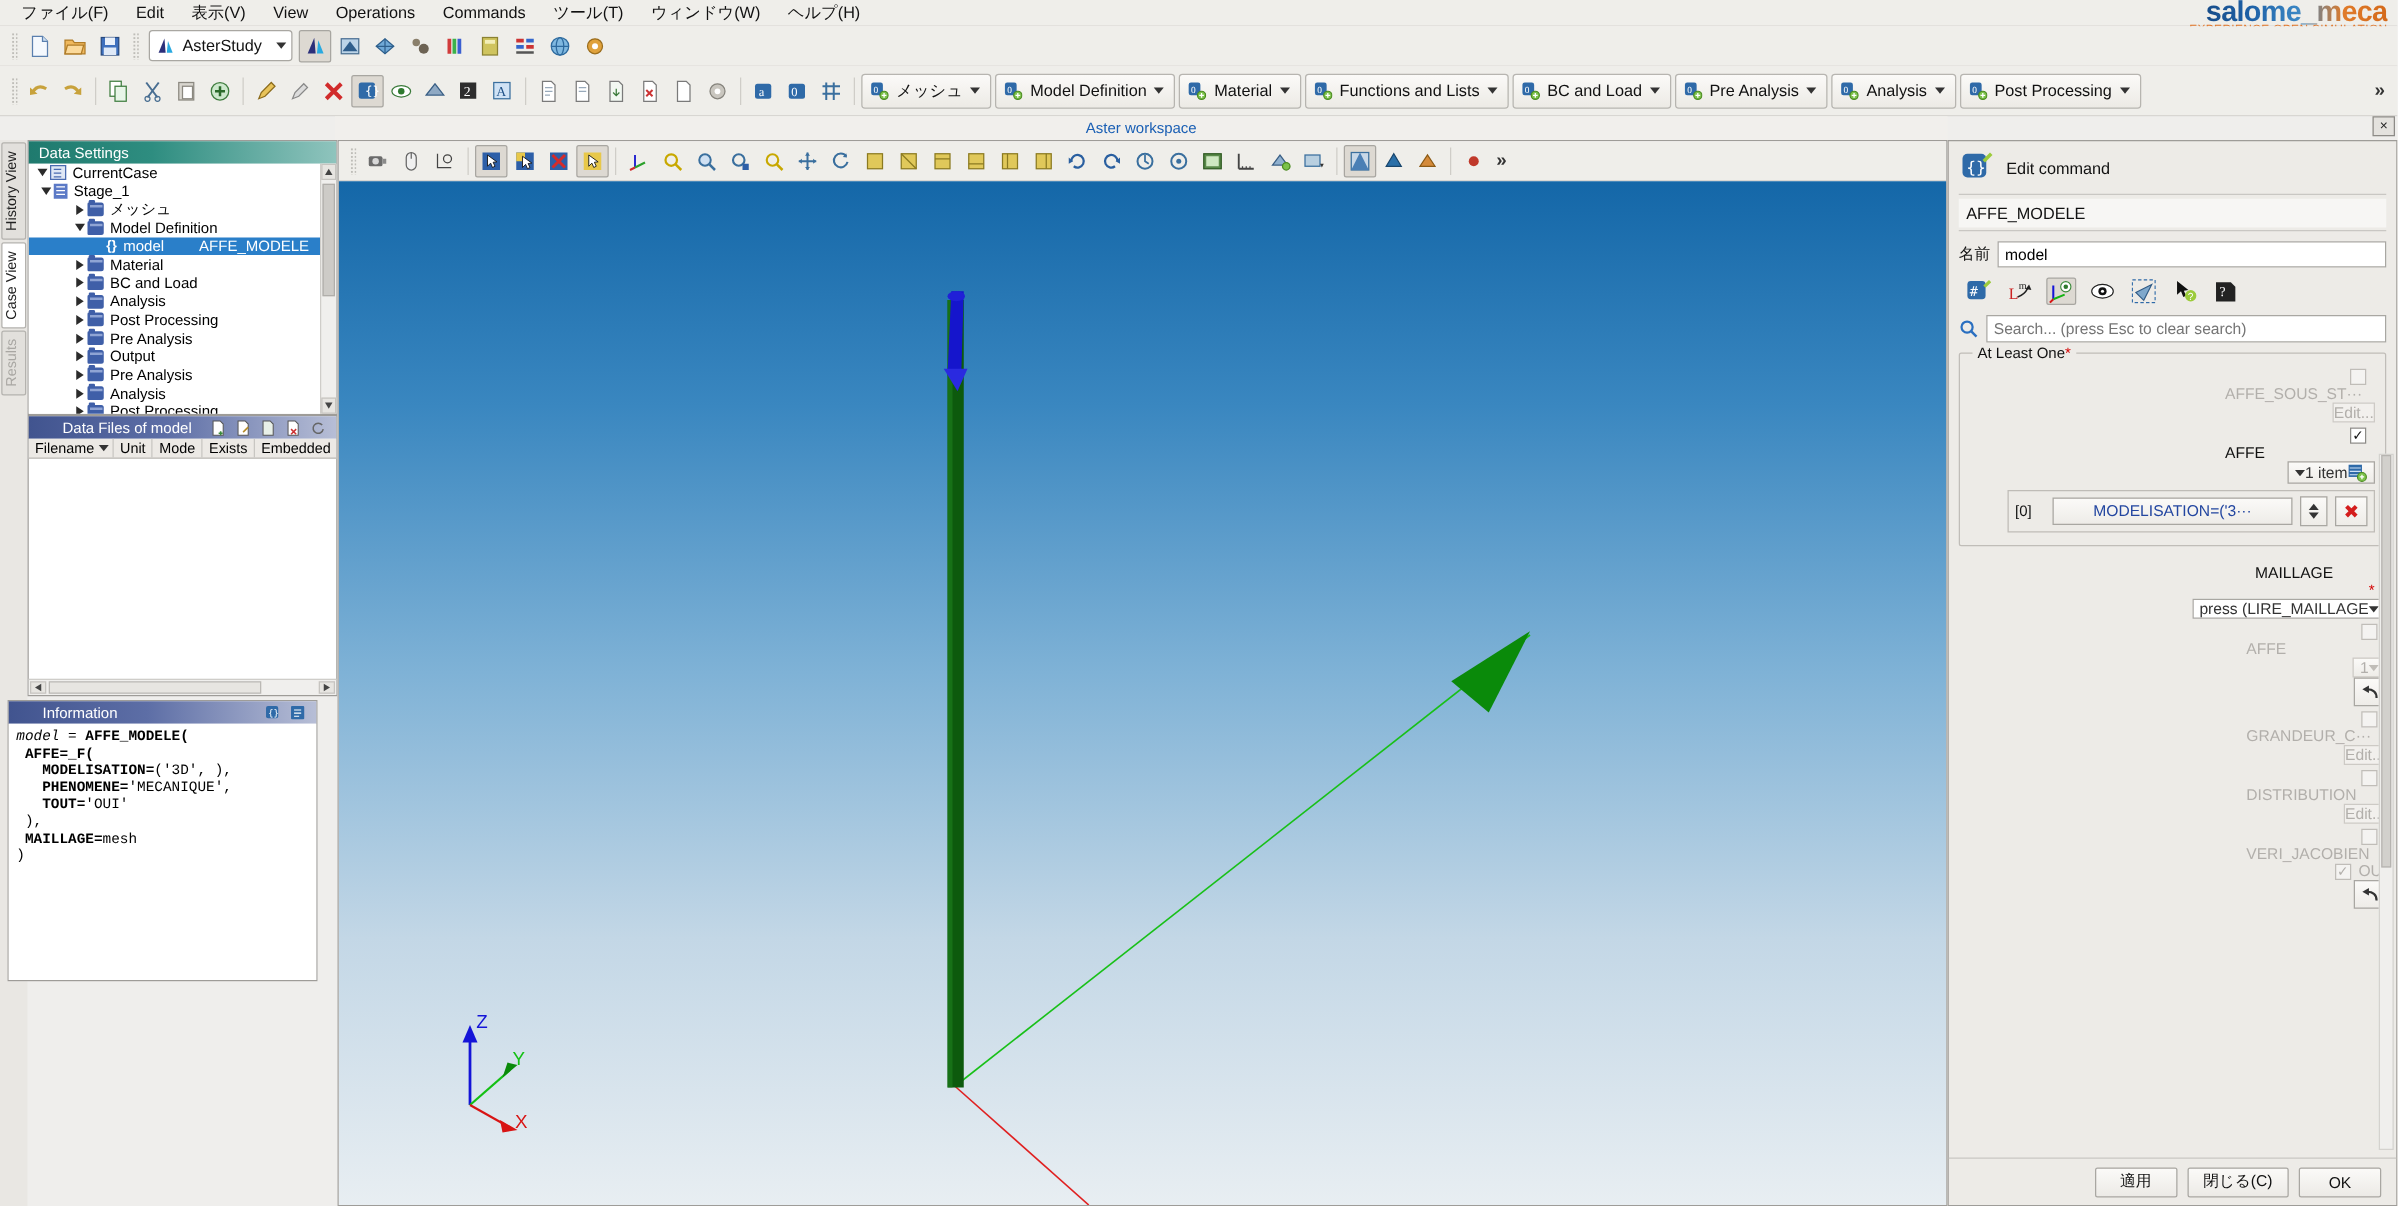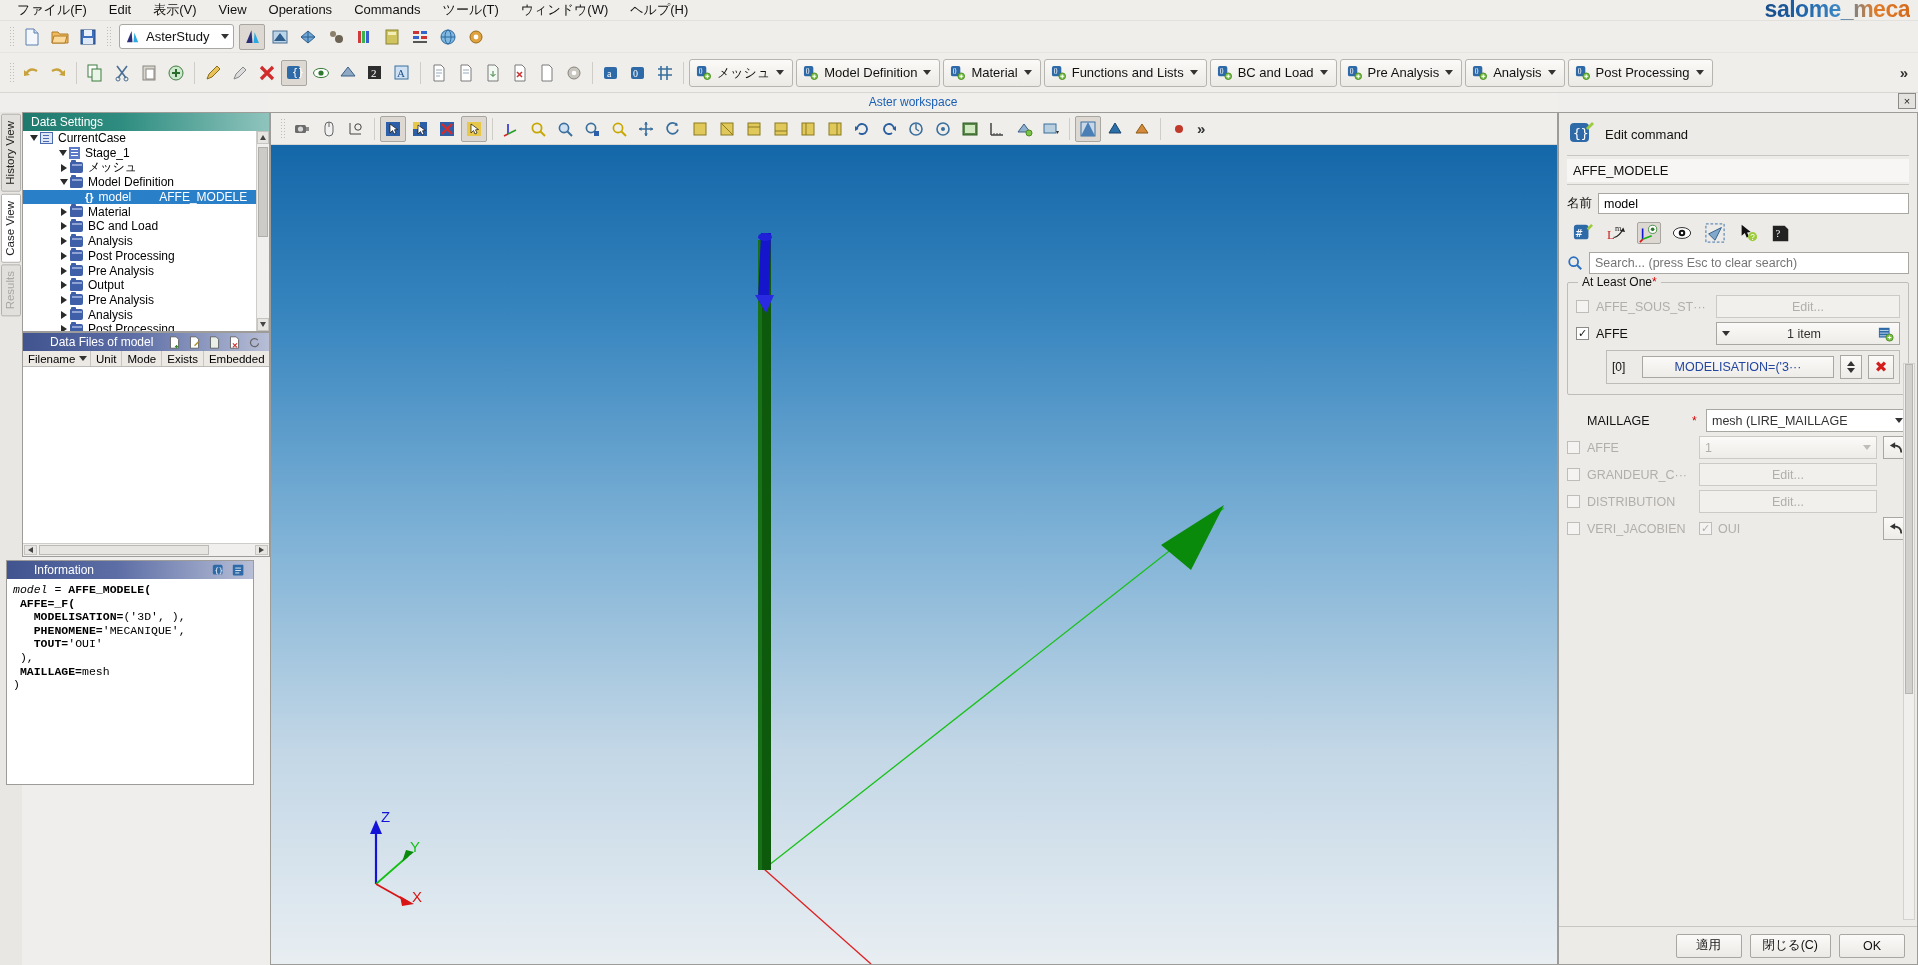--- a/index.html
+++ b/index.html
@@ -166,21 +166,21 @@
   .ec-search { display: flex; align-items: center; gap: 6px; padding: 4px 8px 6px 8px; }
   .ec-search input { flex: 1; height: 22px; border: 1px solid #a9a7a2; background: #fff;
                      font-size: 12.5px; padding: 0 5px; color: #666; font-family: inherit; }
 
   .group { margin: 2px 8px 0 8px; border: 1px solid #c0bdb8; border-radius: 2px; padding: 10px 8px 10px 8px;
            position: relative; }
   .group > .gtitle { position: absolute; top: -8px; left: 10px; background: #edebe7; padding: 0 4px;
                      font-size: 12px; color: #111; text-align: right; }
   .req { color: #d40000; font-size: 12px; }
 
-  .prow { display: flex; align-items: center; min-height: 27px; padding: 2px 0; }
+  .prow { display: flex; align-items: flex-end; min-height: 27px; padding: 2px 0; flex-direction: column; }
   .cb { width: 13px; height: 13px; border: 1px solid #8d8b87; background: #fff; margin-right: 7px;
         display: flex; align-items: center; justify-content: center; font-size: 11px; color: #111; flex: none;}
   .cb.dis { border-color: #c0bdb8; background: #f4f3f1; }
   .pname { font-size: 12.5px; color: #111; width: 120px; }
   .pname.dis { color: #b2afab; }
   .ctrl { flex: 1; height: 23px; border: 1px solid #a9a7a2; background: linear-gradient(#fbfaf8,#eeece8);
           display: flex; align-items: center; justify-content: center; font-size: 12.5px; color: #333; }
   .ctrl.dis { color: #b2afab; border-color: #cdcac5; background: #f2f0ed;}
   .ctrl.combo { justify-content: space-between; padding: 0 5px; background: linear-gradient(#fbfaf8,#eeece8); }
   .ctrl.white { background: #fff; }
@@ -551,21 +551,21 @@
   <div class="panel" id="dataSettings">
     <div class="ptitle">Data Settings</div>
     <div class="treebox" id="tree">
         <div class="trow" style="padding-left: 4px;">
           <span class="tw">
             <span class="arrow-d"></span>
           </span>
           <span class="caseicon"></span>
           <span>CurrentCase</span>
         </div>
-        <div class="trow" style="padding-left: 33px;">
+        <div class="trow" style="padding-left: 7px;">
           <span class="tw">
             <span class="arrow-d"></span>
           </span>
           <span class="docicon"></span>
           <span>Stage_1</span>
         </div>
         <div class="trow" style="padding-left: 34px;">
           <span class="tw">
             <span class="arrow-r"></span>
           </span>
@@ -1071,21 +1071,21 @@
         <span class="delbtn">✖</span>
       </div>
     </div>
 
     <div style="margin: 12px 8px 0 8px;">
       <div class="prow">
         <span style="width:20px"></span>
         <span class="pname" style="width:105px">MAILLAGE</span>
         <span class="req" style="width:14px">*</span>
         <span class="ctrl combo white">
-          <span>mesh (LIRE_MAILLAGE</span>
+          <span>press (LIRE_MAILLAGE</span>
           <span class="caret"></span>
         </span>
       </div>
       <div class="prow">
         <span class="cb dis"></span>
         <span class="pname dis" style="width:112px">AFFE</span>
         <span class="ctrl combo dis">
           <span>1</span>
           <span class="caret" style="border-top-color:#c0bdb8"></span>
         </span>

